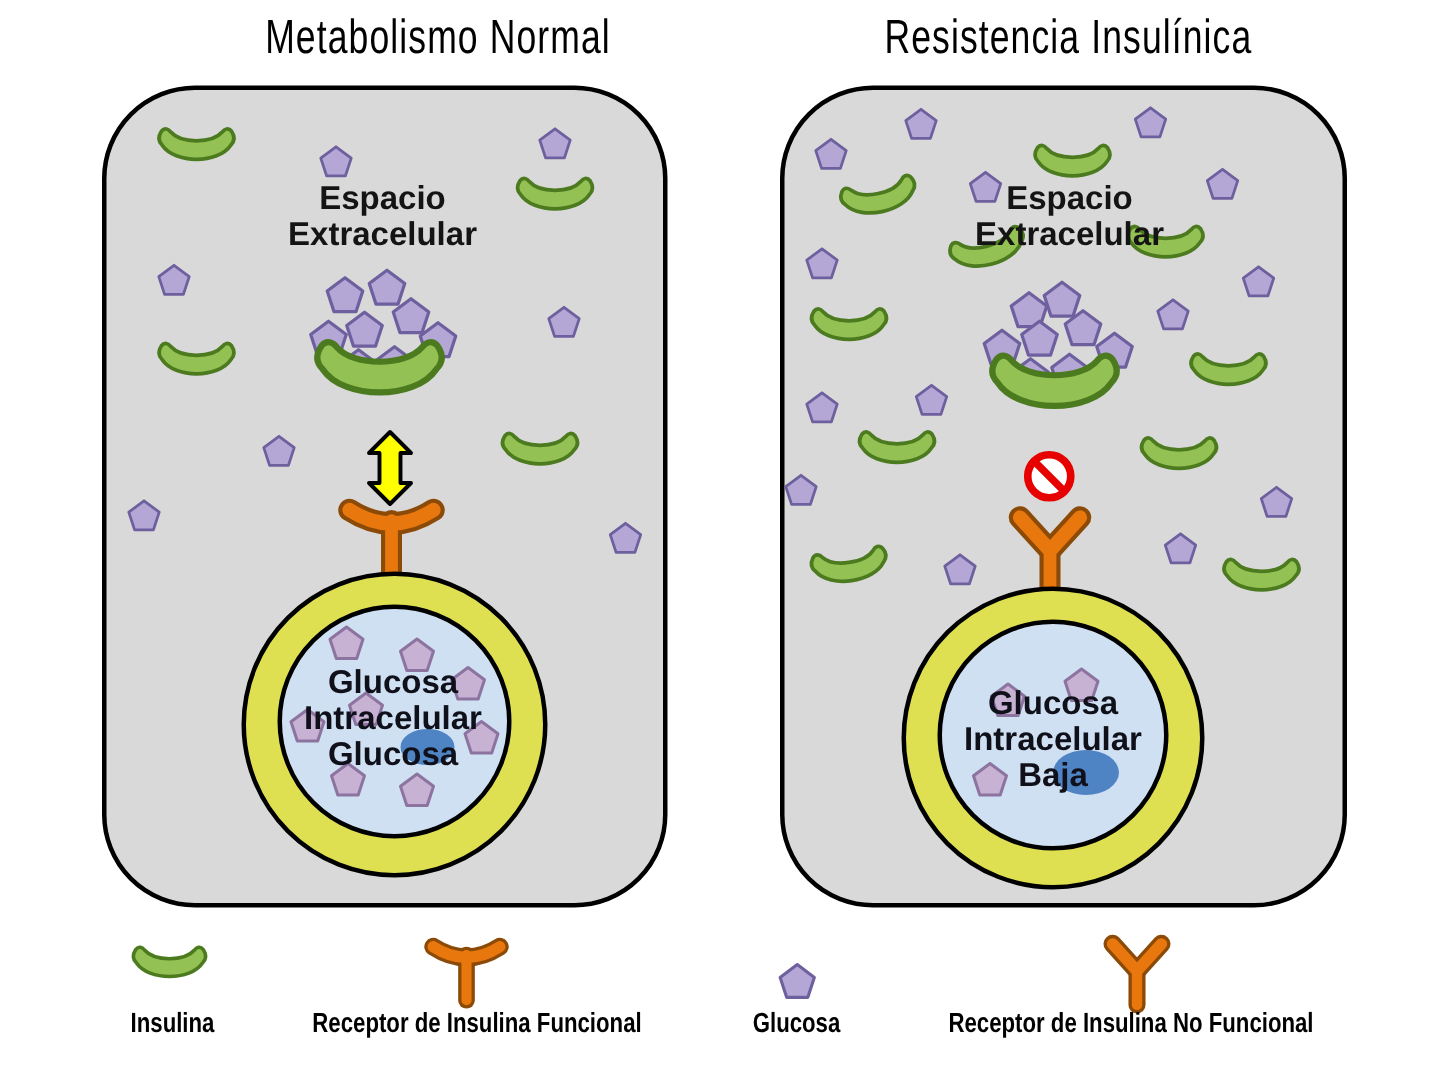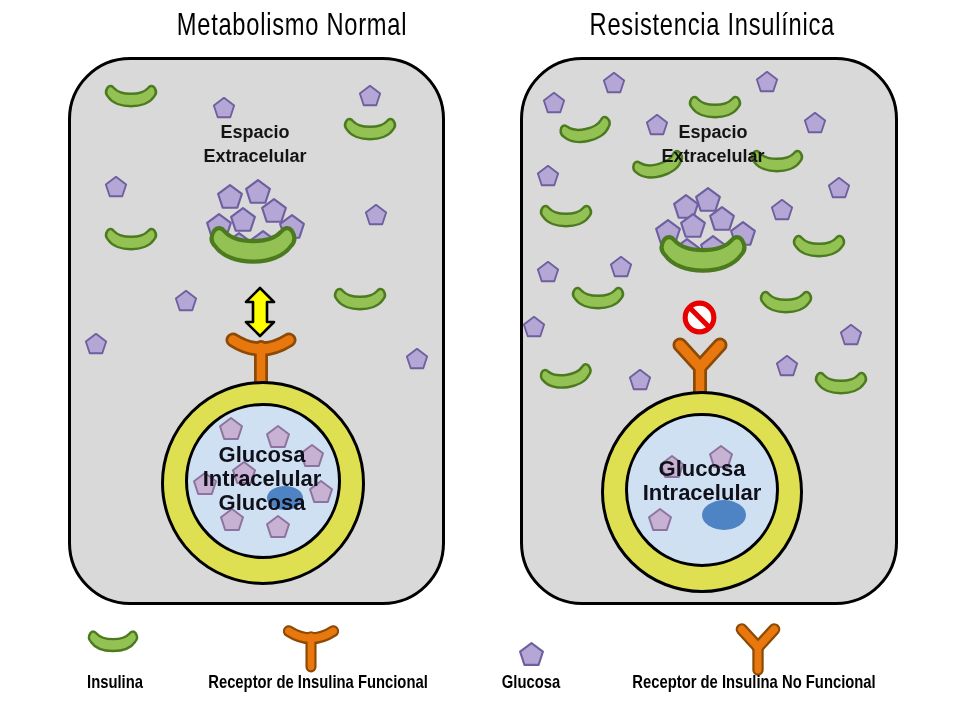--- a/index.html
+++ b/index.html
@@ -14,21 +14,21 @@
   .panel{position:absolute;top:57px;width:377px;height:548px;background:var(--panel);
          border:3.5px solid #000;border-radius:62px;box-sizing:border-box;}
   #panel-left{left:68px;}
   #panel-right{left:520px;width:378px;}
   .layer{position:absolute;left:0;top:0;width:960px;height:720px;pointer-events:none;}
   .title{position:absolute;top:6px;height:36px;line-height:36px;font-size:32px;font-weight:400;
          letter-spacing:1px;color:#000;text-align:center;transform:scaleX(0.74);white-space:nowrap;}
   #title-left{left:132px;width:320px;}
   #title-right{left:548px;width:320px;}
   .space-label{position:absolute;top:120px;width:240px;text-align:center;font-weight:bold;
-               font-size:18px;line-height:24px;color:#141414;}
+               font-size:22px;line-height:24px;color:#141414;}
   #space-left{left:135px;}
   #space-right{left:593px;}
   .space-label span{display:block;}
   .cell-label{position:absolute;width:220px;text-align:center;font-weight:bold;
               font-size:22px;line-height:24px;color:#10101a;}
   #cell-label-left{left:152px;top:443px;}
   #cell-label-right{left:592px;top:457px;}
   .cell-label span{display:block;}
   .legend-label{position:absolute;top:671px;width:320px;text-align:center;font-weight:bold;
                 font-size:18.5px;color:#000;transform:scaleX(0.8);white-space:nowrap;}
@@ -284,20 +284,21 @@
   </div>
 
   <div class="cell-label" id="cell-label-left">
     <span>Glucosa</span>
     <span>Intracelular</span>
     <span>Glucosa</span>
   </div>
   <div class="cell-label" id="cell-label-right">
     <span>Glucosa</span>
     <span>Intracelular</span>
+    <span>Baja</span>
   </div>
 
   <div class="title" id="title-left">Metabolismo Normal</div>
   <div class="title" id="title-right">Resistencia Insulínica</div>
 
   <svg class="abs" style="left:283px;top:624px;width:56px;height:46px" viewBox="0 0 68 58">
     <path d="M6,9 Q34,27 62,9" fill="none" style="stroke:var(--receptor-dark)" stroke-width="15" stroke-linecap="round"></path>
     <path d="M34,16 L34,54" fill="none" style="stroke:var(--receptor-dark)" stroke-width="14" stroke-linecap="round"></path>
     <path d="M6,9 Q34,27 62,9" fill="none" style="stroke:var(--receptor)" stroke-width="9.5" stroke-linecap="round"></path>
     <path d="M34,16 L34,54" fill="none" style="stroke:var(--receptor)" stroke-width="8.5" stroke-linecap="round"></path>

